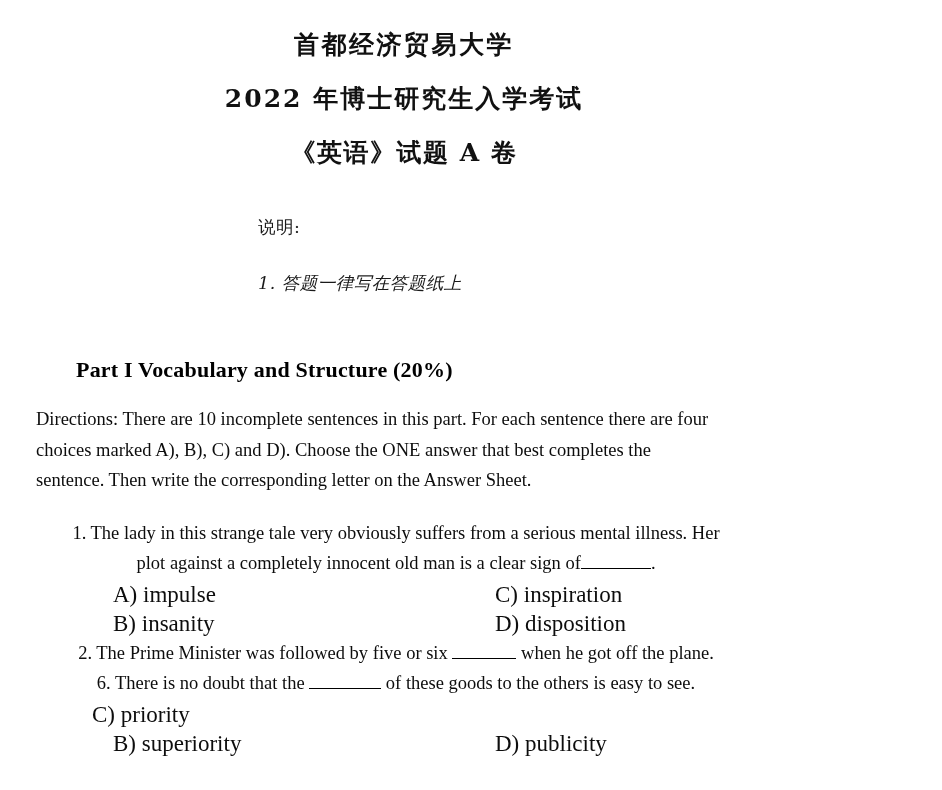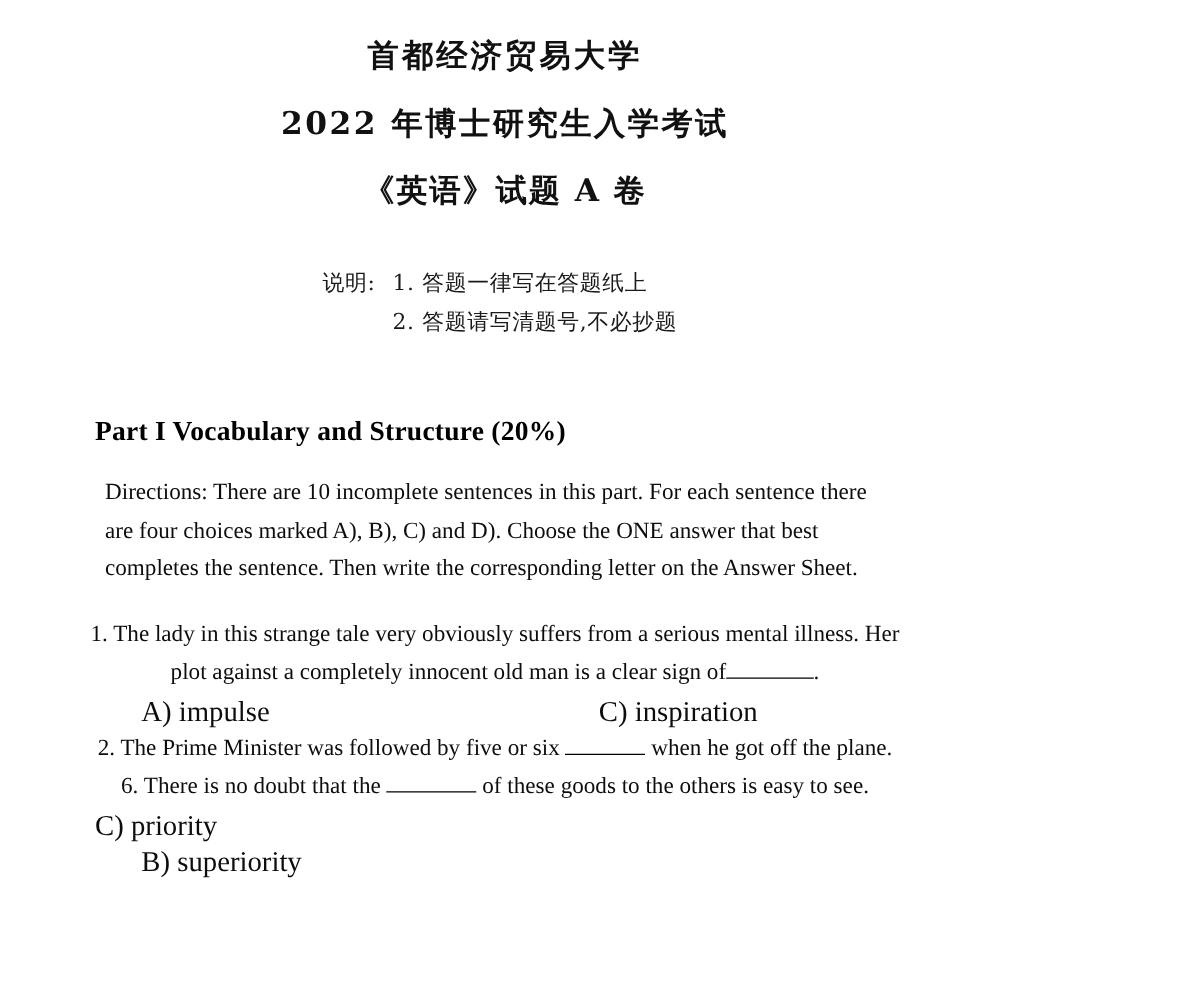--- a/index.html
+++ b/index.html
@@ -52,47 +52,49 @@
     padding-left: 258px;
     font-family: "DejaVu Serif", "Liberation Serif", serif;
     font-size: 17.5px;
     line-height: 31px;
     color: #1a1a1a;
     letter-spacing: 0.5px;
   }
   .notice-row {
     display: flex;
     white-space: nowrap;
+    flex-direction: column;
   }
   .notice-label {
     width: 56px;
     flex: 0 0 56px;
   }
   .notice-label.blank {
     visibility: hidden;
   }
   .notice-text {
     flex: 0 0 auto;
+    font-style: italic;
   }
 
   
   .section-heading {
     margin-top: 58px;
     padding-left: 76px;
     font-family: "Liberation Serif", "DejaVu Serif", serif;
     font-size: 22px;
     font-weight: bold;
     letter-spacing: 0.2px;
     color: #000000;
   }
 
   
   .directions {
     margin-top: 21px;
-    padding-left: 84px;
+    padding-left: 36px;
     padding-right: 88px;
     font-size: 18.5px;
     line-height: 30.5px;
     text-align: left;
     color: #0d0d0d;
   }
 
   
   .questions {
     margin-top: 22px;
@@ -129,20 +131,21 @@
   }
   .opt-left {
     flex: 0 0 403px;
     padding-left: 41px;
     box-sizing: border-box;
   }
   .opt-right {
     flex: 1 1 auto;
     padding-left: 4px;
     box-sizing: border-box;
+    margin-left: 16px;
   }
   .opt-right.indent {
     padding-left: 13px;
   }
 </style>
 </head>
 <body>
 
 <div class="page">
 
@@ -150,52 +153,53 @@
     <div class="title-line line1">首都经济贸易大学</div>
     <div class="title-line line2">2022 年博士研究生入学考试</div>
     <div class="title-line line3">《英语》试题 A 卷</div>
   </div>
 
   <div class="notice">
     <div class="notice-row">
       <span class="notice-label">说明:</span>
       <span class="notice-text">1. 答题一律写在答题纸上</span>
     </div>
-    <div class="notice-row">
-      <span class="notice-label blank">说明:</span>
-      <span class="notice-text">2. 答题请写清题号,不必抄题</span>
-    </div>
   </div>
 
   <div class="section-heading">Part I Vocabulary and Structure (20%)</div>
 
   <div class="directions">Directions: There are 10 incomplete sentences in this part. For each sentence there are four choices marked A), B), C) and D). Choose the ONE answer that best completes the sentence. Then write the corresponding letter on the Answer Sheet.</div>
 
   <div class="questions">
 
     <div class="question">
       <div class="q-stem"><span>1. The lady in this strange tale very obviously suffers from a serious mental illness. Her plot against a completely innocent old man is a clear sign of</span><span class="blank w-q1"></span><span>.</span></div>
       <div class="q-options">
         <div class="opt-row">
           <span class="opt-left">A) impulse</span>
           <span class="opt-right">C) inspiration</span>
         </div>
+        <div class="opt-row">
+          <span class="opt-left">B) insanity</span>
+          <span class="opt-right">D) disposition</span>
+        </div>
       </div>
     </div>
 
     <div class="question">
       <div class="q-stem"><span>2. The Prime Minister was followed by five or six </span><span class="blank w-q2"></span><span> when he got off the plane.</span></div>
     </div>
 
     <div class="question">
       <div class="q-stem"><span>6. There is no doubt that the </span><span class="blank w-q3"></span><span> of these goods to the others is easy to see.</span></div>
       <div class="q-options">
         <div class="opt-row">
           <span class="opt-right">C) priority</span>
         </div>
         <div class="opt-row">
           <span class="opt-left">B) superiority</span>
+          <span class="opt-right">D) publicity</span>
         </div>
       </div>
     </div>
 
   </div>
 </div>
 
 </body></html>

